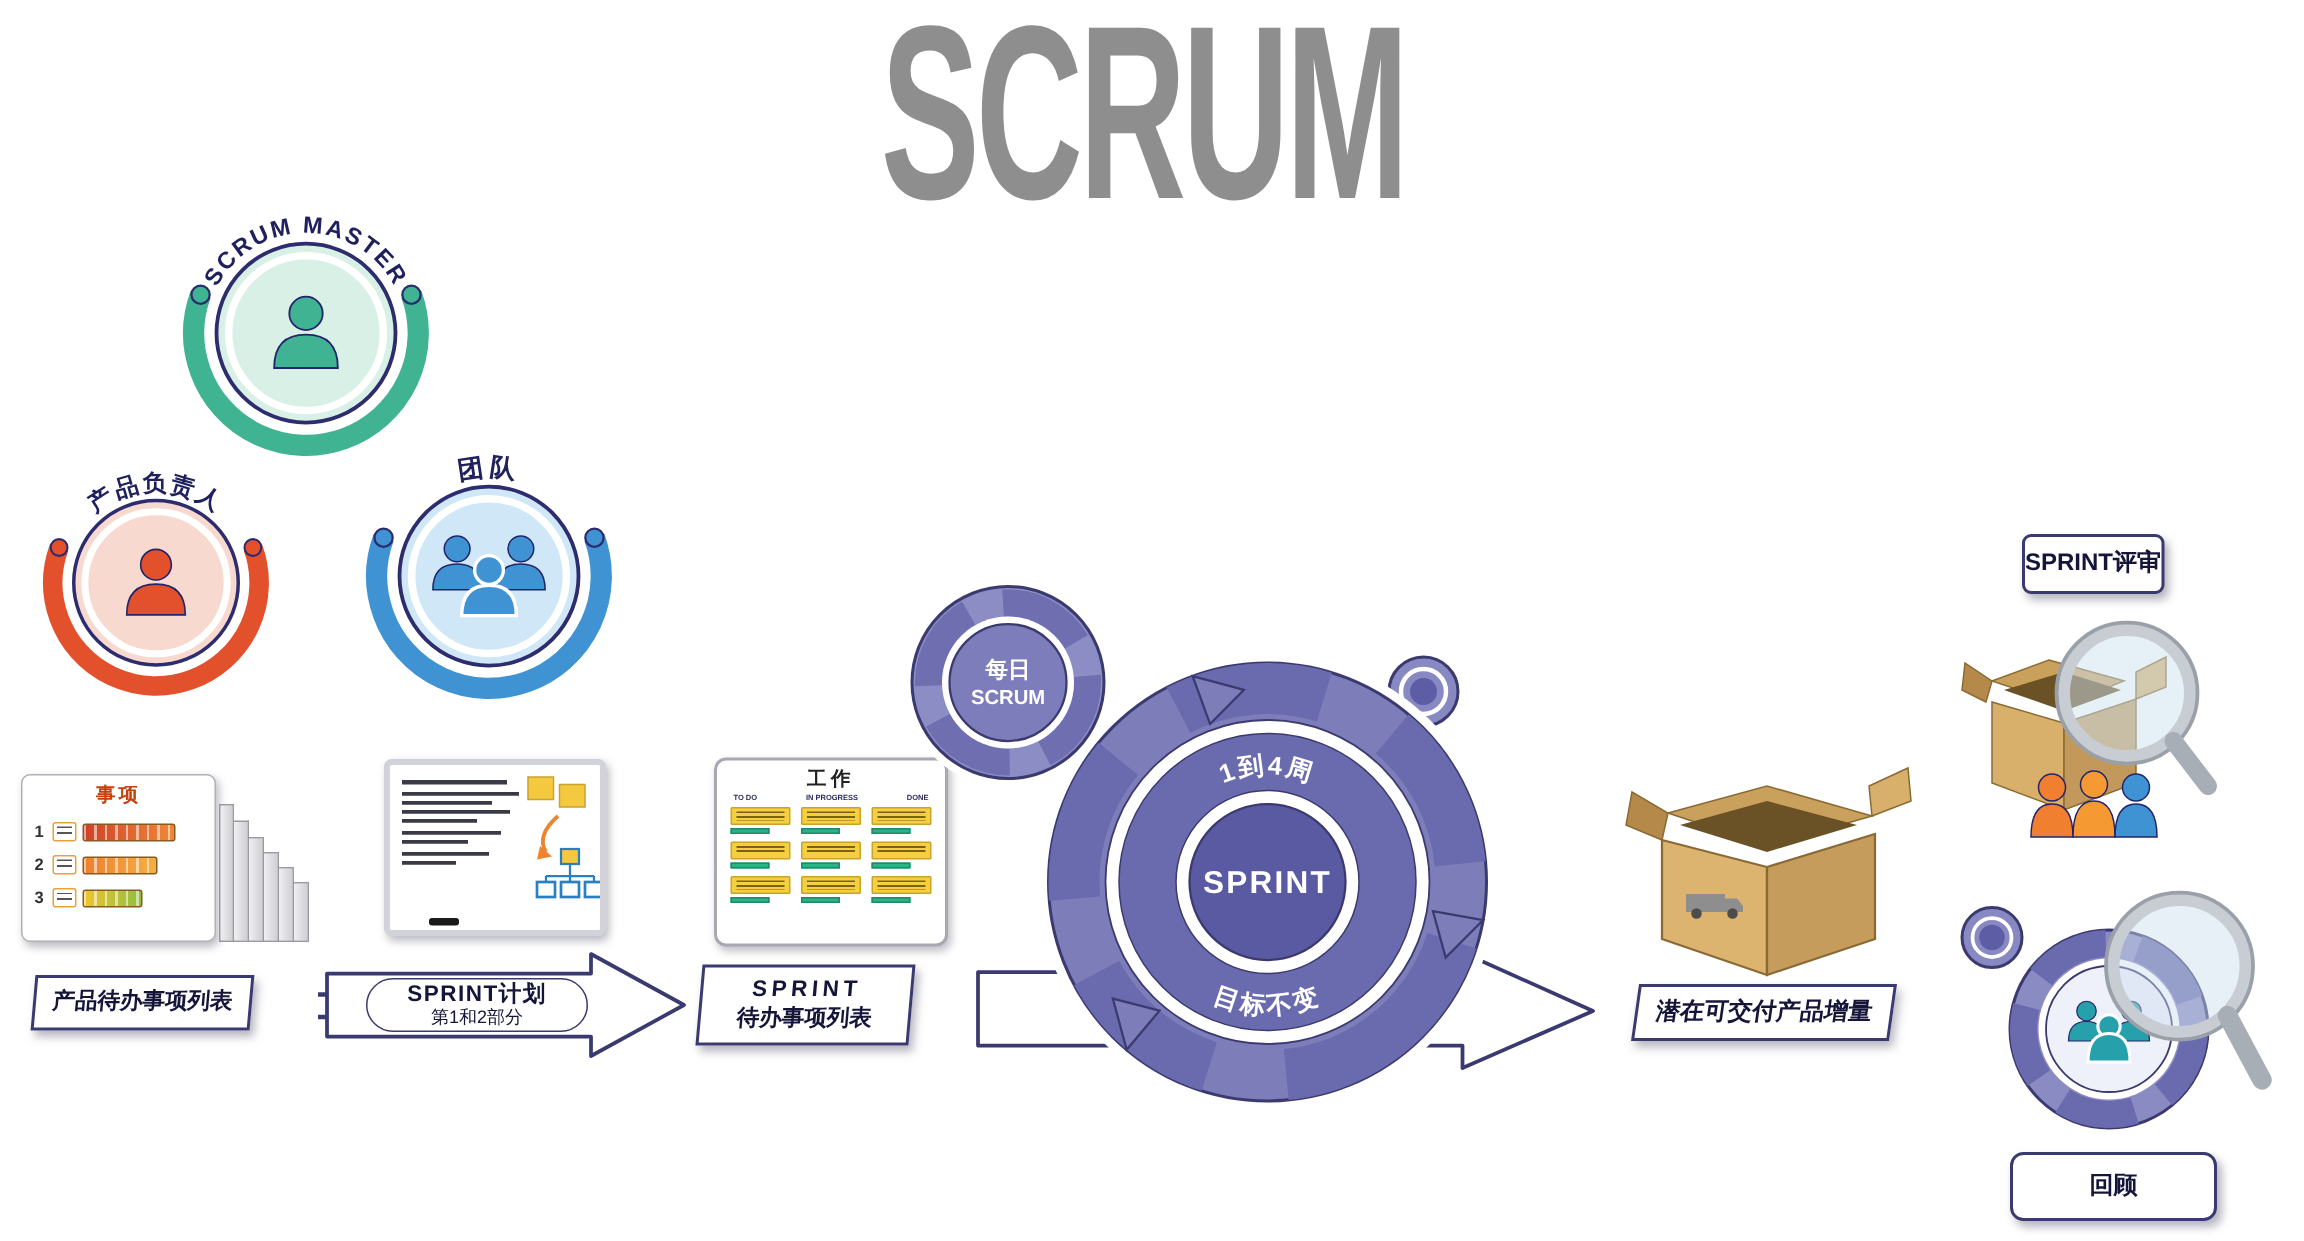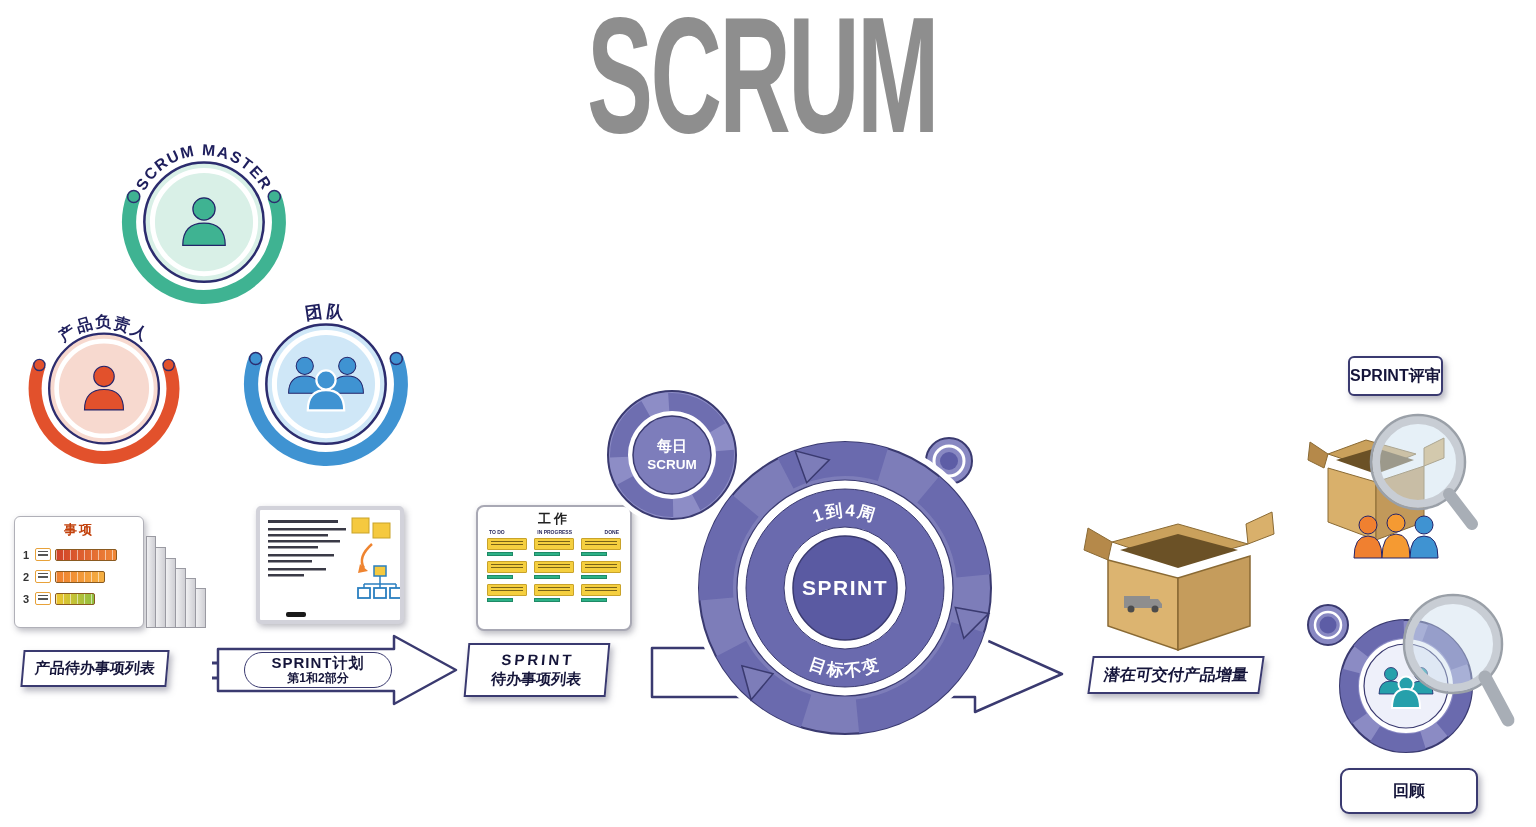--- a/index.html
+++ b/index.html
@@ -43,21 +43,21 @@
   
   .whiteboard{left:256px;top:506px;width:148px;height:118px;background:#fff;border:4px solid #d2d2da;
               border-radius:5px;box-shadow:2px 3px 6px rgba(60,60,80,.35)}
 
   
   .plan-arrow{left:212px;top:633px;width:250px;height:74px}
   .plan-pill{position:absolute;left:32px;top:19px;width:148px;height:36px;background:#fff;
              border:1.5px solid #3a3a70;border-radius:18px;display:flex;flex-direction:column;
              align-items:center;justify-content:center;line-height:1.1}
   .plan-pill .l1{font-size:15px;font-weight:bold;letter-spacing:1px}
-  .plan-pill .l2{font-size:12px;font-weight:bold}
+  .plan-pill .l2{font-size:12px;font-weight:normal}
 
   
   .workboard{left:476px;top:505px;width:156px;height:126px;background:#fff;border:2.5px solid #a8a8b4;
              border-radius:8px;box-shadow:2px 3px 6px rgba(60,60,80,.35);padding:3px 4px}
   .wb-title{text-align:center;font-size:13px;font-weight:bold;letter-spacing:3px;color:#222}
   .wb-cols{display:flex;justify-content:space-between;font-size:5px;font-weight:bold;color:#2a2a5e;
            padding:1px 7px 2px 7px;letter-spacing:0}
   .wb-grid{display:grid;grid-template-columns:repeat(3,1fr);gap:5px 7px;padding:1px 5px}
   .cell{display:flex;flex-direction:column;gap:2px}
   .note{height:12px;background:#f5cf3f;border:1px solid #c9a32a;border-radius:1px;position:relative}

